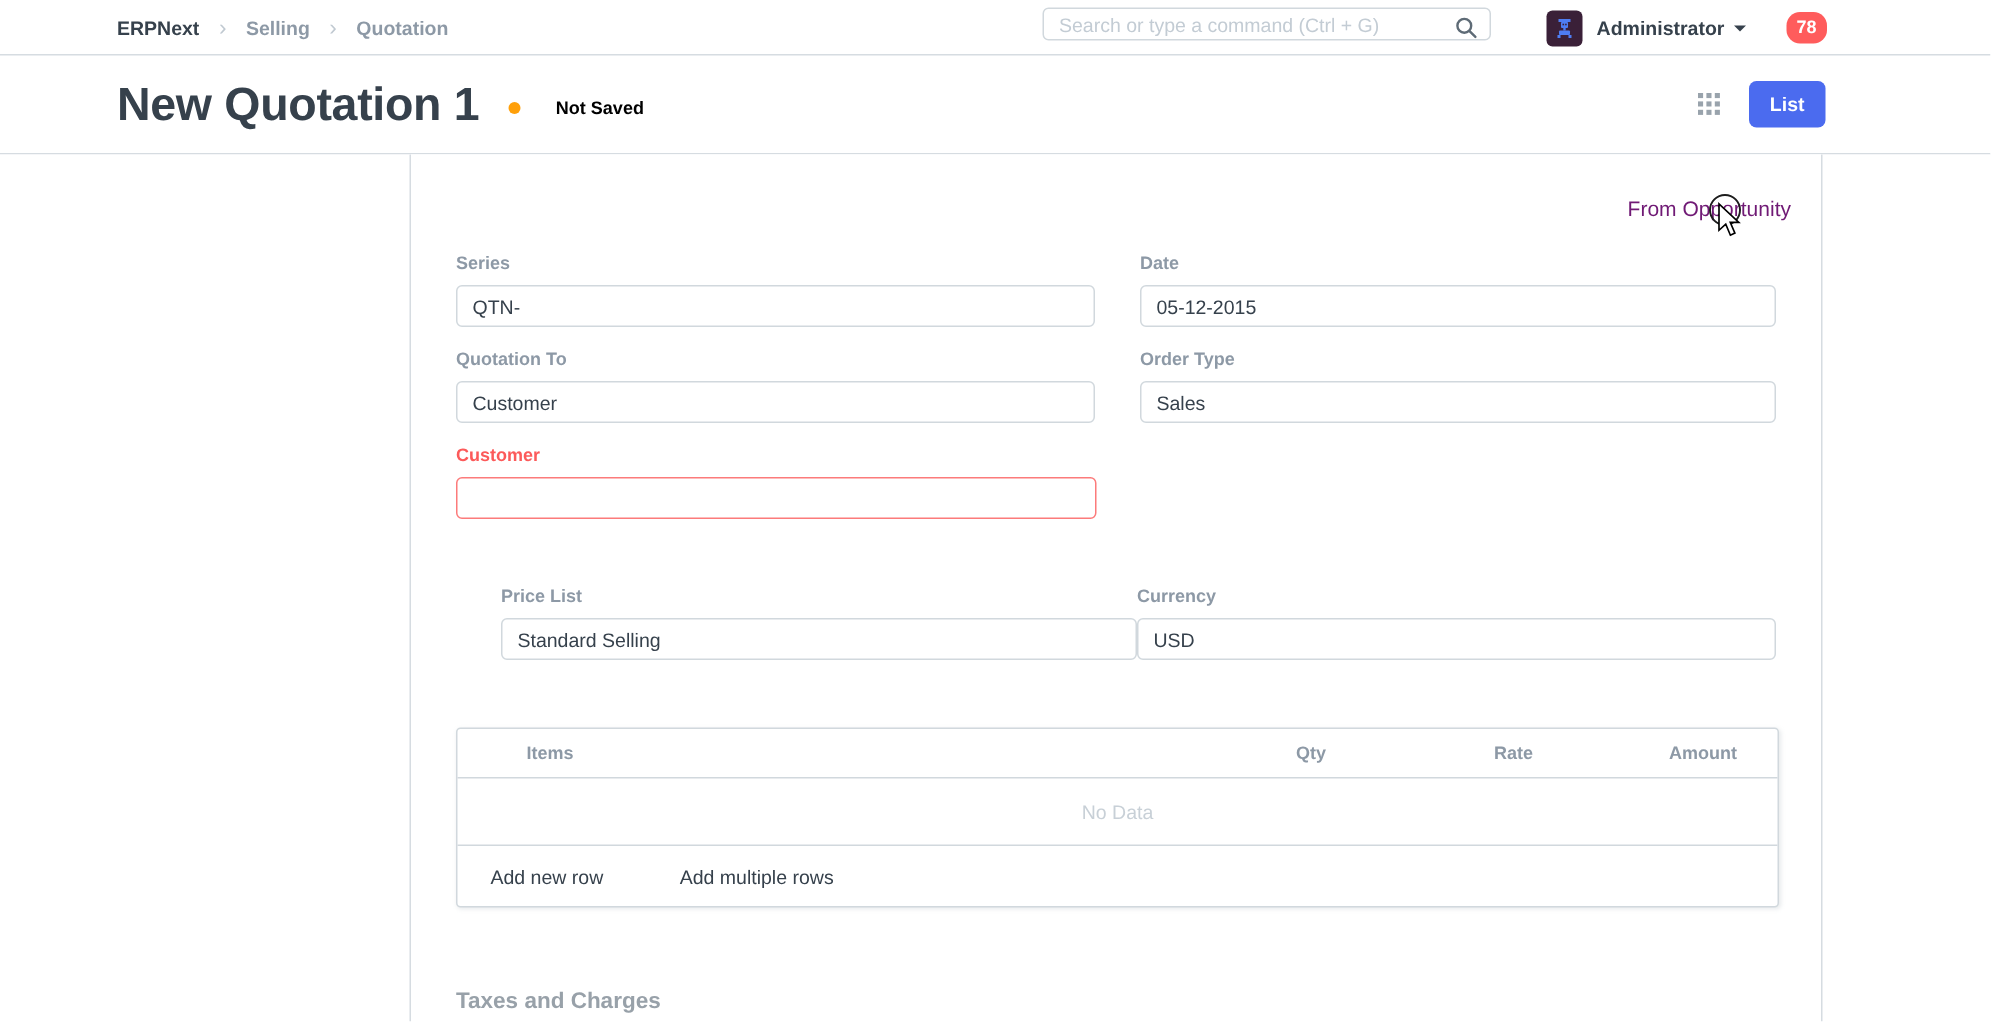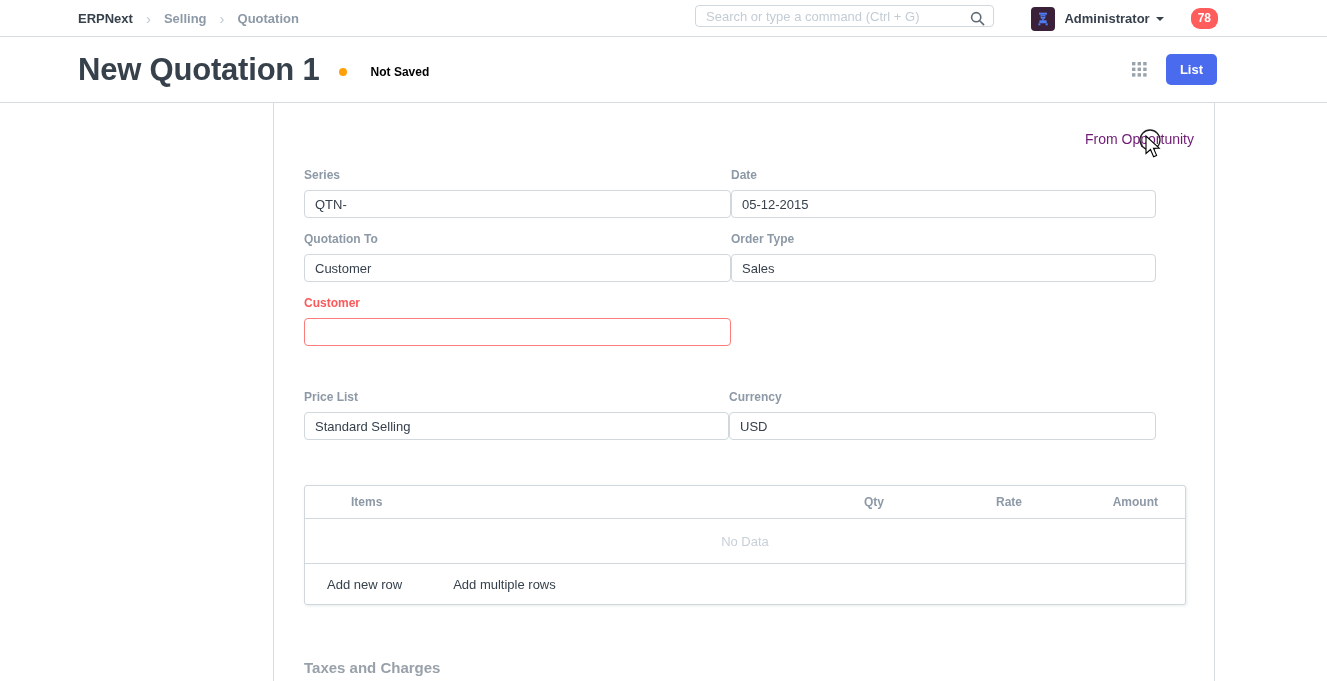--- a/index.html
+++ b/index.html
@@ -51,21 +51,21 @@
   .form-col { position:relative; margin-left:273px; width:942px; height:100%;
               border-left:1px solid #d6dce1; border-right:1px solid #d6dce1;
               background:#fff; padding:65px 30px 0 30px; }
 
   .from-opp { position:absolute; top:18px; right:20px; font-size:14px;
               color:#701a75; cursor:pointer;margin-top:10px; }
   .cursor-overlay { position:absolute; left:856px; top:22px; pointer-events:none; }
 
   .frow { display:flex; margin-bottom:14px; }
   .field { width:427px; }
-  .field.right { width:425px; }
+  .field.right { width:425px; margin-left:30px; }
   .field label { display:block; font-size:12px; font-weight:700; color:#8d99a6;
                  margin-bottom:8px; }
   .field input { width:100%; height:28px; border:1px solid #d1d8dd; border-radius:4px;
                  padding:0 10px; font-size:13px; color:#36414c; outline:none;
                  font-family:"Liberation Sans",sans-serif; background:#fff; }
   .field.reqd label { color:#fc5a5a; }
   .field.reqd input { border-color:#fc7b7b; }
   .frow.gap-after { margin-bottom:44px; }
 
   

